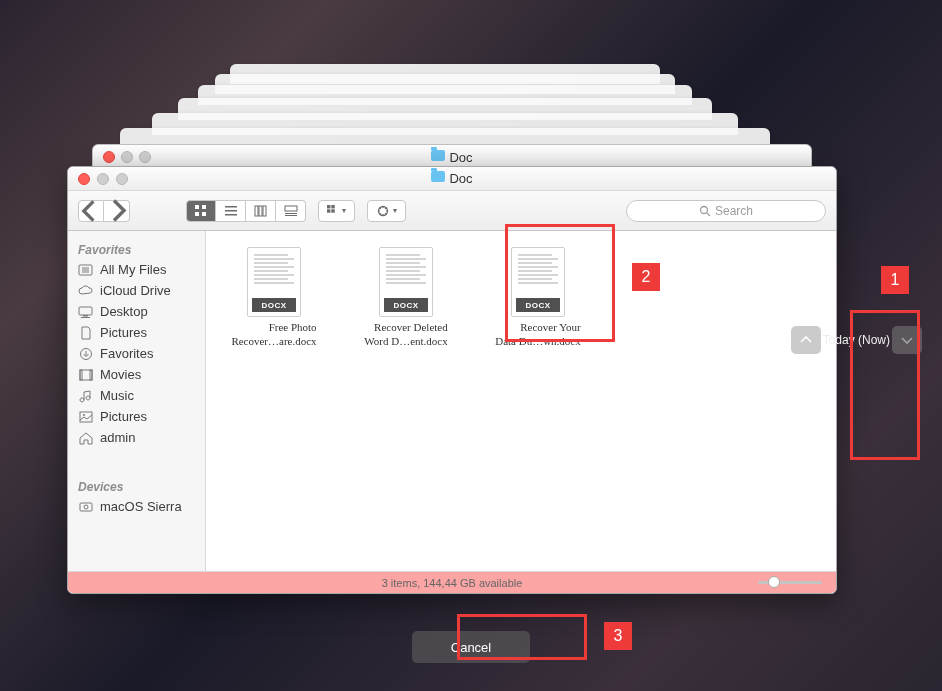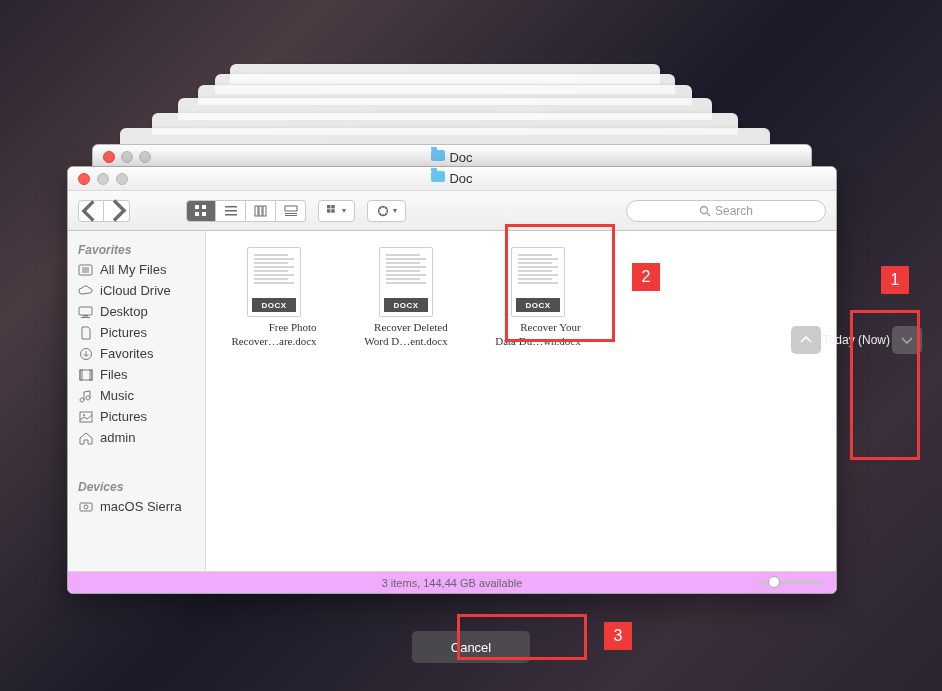--- a/index.html
+++ b/index.html
@@ -90,21 +90,21 @@
   
   .content{flex:1;background:#fff;padding:16px 14px;display:flex;flex-wrap:wrap;align-content:flex-start;gap:24px;}
   .file{width:108px;display:flex;flex-direction:column;align-items:center;gap:4px;}
   .file-icon{width:54px;height:70px;background:#fff;border:1px solid #cecece;border-radius:2px;position:relative;display:flex;flex-direction:column;padding:4px;}
   .file-icon .lines{flex:1;display:flex;flex-direction:column;gap:2px;padding:2px;}
   .file-icon .lines span{height:2px;background:#d5d5d5;width:100%;}
   .file-icon .lines span:nth-child(odd){width:85%;}
   .file-icon .ext{height:14px;background:#505050;color:#fff;font-size:8px;font-weight:600;display:flex;align-items:center;justify-content:center;letter-spacing:0.5px;}
   .file-label{font-size:11px;color:#333;text-align:right;line-height:1.25;white-space:pre-line;font-family:Liberation Serif, serif;}
   
-  .statusbar{height:22px;background:#f0abfc;border-top:1px solid #d8d8d8;display:flex;align-items:center;justify-content:center;font-size:11px;color:#666;position:relative;}
+  .statusbar{height:22px;background:#fca5a5;border-top:1px solid #d8d8d8;display:flex;align-items:center;justify-content:center;font-size:11px;color:#666;position:relative;}
   .zoom-slider{position:absolute;right:14px;display:flex;align-items:center;}
   .zoom-slider .track{width:64px;height:3px;background:#c4c4c4;border-radius:2px;position:relative;}
   .zoom-slider .knob{width:12px;height:12px;background:#fff;border:1px solid #aaa;border-radius:50%;position:absolute;top:-5px;left:10px;}
   
   .bottom-bar{position:absolute;left:0;right:0;bottom:28px;display:flex;justify-content:center;gap:12px;align-items:center;flex-direction:column;}
   .btn{width:118px;height:32px;border-radius:5px;display:flex;align-items:center;justify-content:center;font-size:13px;}
   .btn-cancel{background:rgba(100,100,100,0.55);color:#fff;}
   .btn-restore{background:rgba(115,115,115,0.7);color:rgba(255,255,255,0.6);}
   
   .timeline{position:absolute;right:20px;top:326px;display:flex;flex-direction:row;align-items:center;gap:2px;}
@@ -254,21 +254,21 @@
             <path d="M8 4 v5 M5.5 7 L8 9.5 L10.5 7" fill="none" stroke="#7a7a7a"></path>
           </svg>
           <span>Favorites</span>
         </div>
       <div class="sb-item">
           <svg viewBox="0 0 16 14">
             <rect x="2" y="2" width="12" height="10" fill="none" stroke="#7a7a7a"></rect>
             <rect x="2" y="2" width="2" height="10" fill="none" stroke="#7a7a7a"></rect>
             <rect x="12" y="2" width="2" height="10" fill="none" stroke="#7a7a7a"></rect>
           </svg>
-          <span>Files</span>
+          <span>Movies</span>
         </div>
       <div class="sb-item">
           <svg viewBox="0 0 16 14">
             <path d="M6 11 a2 2 0 1 1 0-0.1 M6 11 V3 l6-1 v7 a2 2 0 1 1 0-0.1" fill="none" stroke="#7a7a7a"></path>
           </svg>
           <span>Music</span>
         </div>
       <div class="sb-item">
           <svg viewBox="0 0 16 14">
             <rect x="2" y="2" width="12" height="10" fill="none" stroke="#7a7a7a"></rect>

